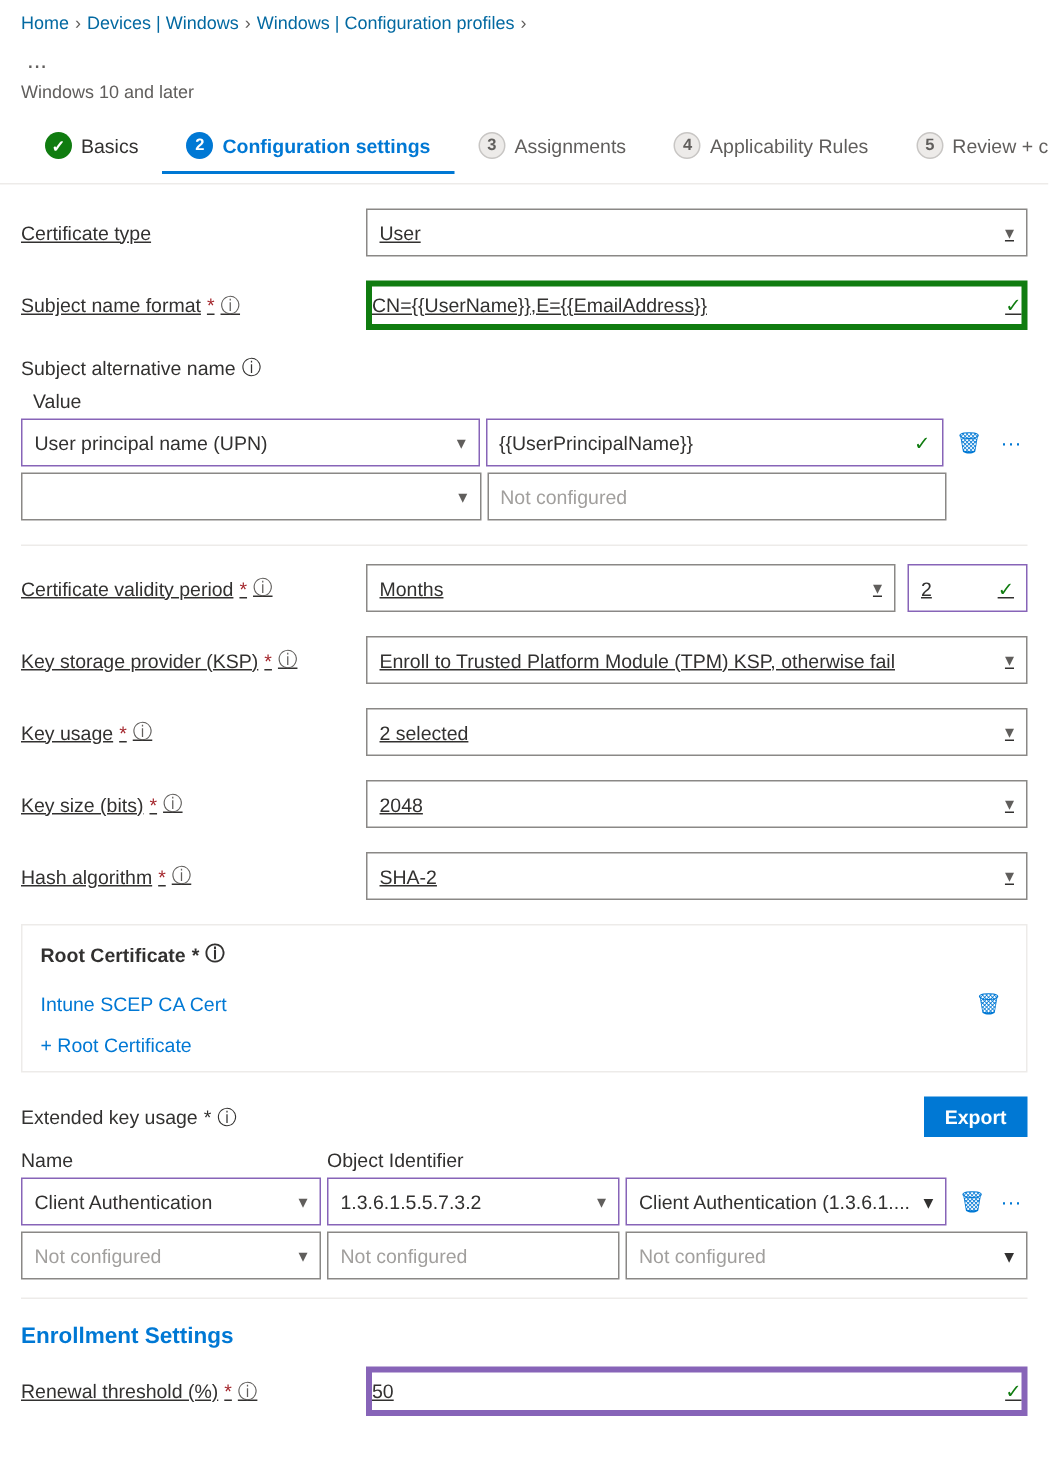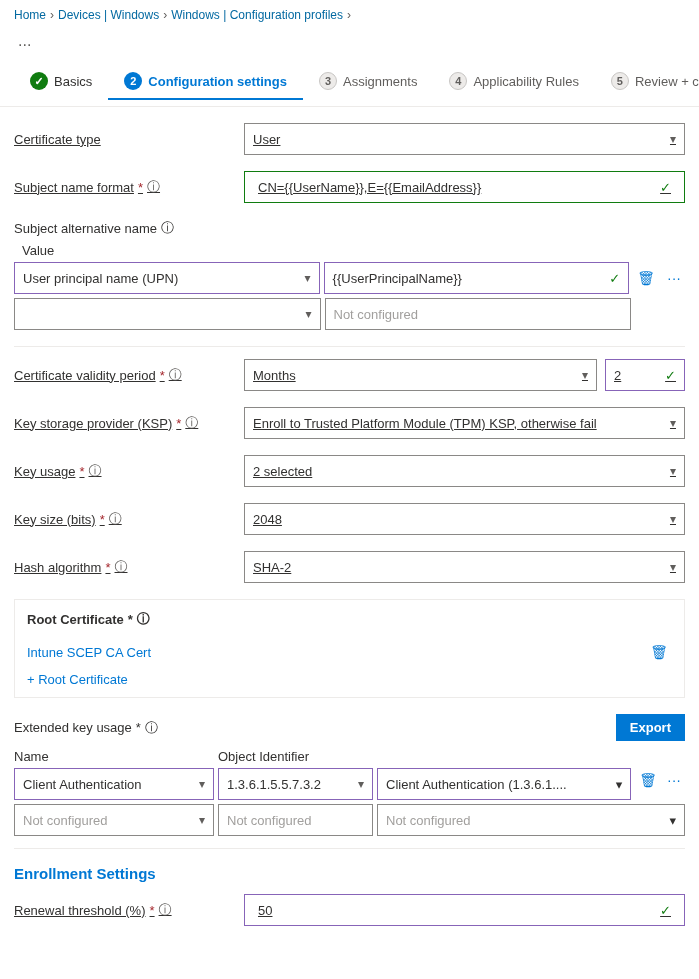--- a/index.html
+++ b/index.html
@@ -35,21 +35,21 @@
     .form-label { width: 230px; min-width: 230px; font-size: 13px; color: #323130; display: flex; align-items: center; gap: 4px; }
     .form-label .info-icon { color: #605e5c; font-size: 13px; cursor: pointer; }
     .form-label .required { color: #a4262c; }
     .form-control-wrap { flex: 1; }
 
     
     .select-box { display: flex; align-items: center; justify-content: space-between; border: 1px solid #8a8886; padding: 5px 8px; background: #fff; cursor: pointer; min-height: 32px; }
     .select-box .chevron { color: #605e5c; font-size: 12px; }
 
     
-    .input-box { display: flex; align-items: center; border: 1px solid #0f766e; padding: 5px 13px; background: #fff; min-height: 32px; }
+    .input-box { display: flex; align-items: center; border: 4px solid #0f766e; padding: 5px 0; background: #fff; min-height: 32px; }
     .input-box .check-icon { color: #107c10; margin-left: 4px; }
 
     
     .san-section { margin-bottom: 16px; }
     .san-label { font-size: 13px; color: #323130; display: flex; align-items: center; gap: 4px; margin-bottom: 6px; }
     .san-row { display: flex; align-items: center; gap: 4px; margin-bottom: 4px; }
     .san-left { flex: 1; }
     .san-right { flex: 1; display: flex; align-items: center; gap: 4px; }
     .san-actions { display: flex; gap: 4px; }
     .icon-btn { background: none; border: none; cursor: pointer; color: #0078d4; padding: 4px; font-size: 14px; }
@@ -74,22 +74,22 @@
     .export-btn { background: #0078d4; color: #fff; border: none; padding: 6px 14px; cursor: pointer; font-size: 13px; font-weight: 600; }
 
     
     .eku-col-headers { display: flex; gap: 4px; margin-bottom: 4px; }
     .eku-col-name { width: 200px; font-size: 13px; }
     .eku-col-oid { width: 195px; font-size: 13px; }
     .eku-col-predef { flex: 1; font-size: 13px; }
 
     .eku-row { display: flex; gap: 4px; margin-bottom: 4px; align-items: center; }
     .eku-cell-name { width: 200px; }
-    .eku-cell-oid { width: 155px; }
-    .eku-cell-predef { flex: 1; display: flex; align-items: flex-start; gap: 4px; }
+    .eku-cell-oid { width: 195px; }
+    .eku-cell-predef { flex: 1; display: flex; align-items: center; gap: 4px; }
     .eku-cell-actions { display: flex; gap: 2px; }
 
     
     .enrollment-section { margin-top: 16px; }
     .enrollment-title { font-size: 15px; font-weight: 600; color: #0078d4; margin-bottom: 12px; }
 
     
     .divider { border: none; border-top: 1px solid #edebe9; margin: 12px 0; }
     .green-border { border-color: #107c10 !important; }
   </style>
@@ -102,20 +102,21 @@
   <a>Devices | Windows</a>
   <span>›</span>
   <a>Windows | Configuration profiles</a>
   <span>›</span>
 </div>
 
 <div class="page-header">
   <div class="page-title-row">
     <button class="ellipsis-btn">...</button>
   </div>
+  <div class="page-subtitle">Windows 10 and later</div>
 </div>
 
 <div class="wizard-tabs">
   <div class="wizard-tab completed">
     <div class="tab-circle done">✓</div>
     <span>Basics</span>
   </div>
   <div class="wizard-tab active">
     <div class="tab-circle active">2</div>
     <span>Configuration settings</span>

